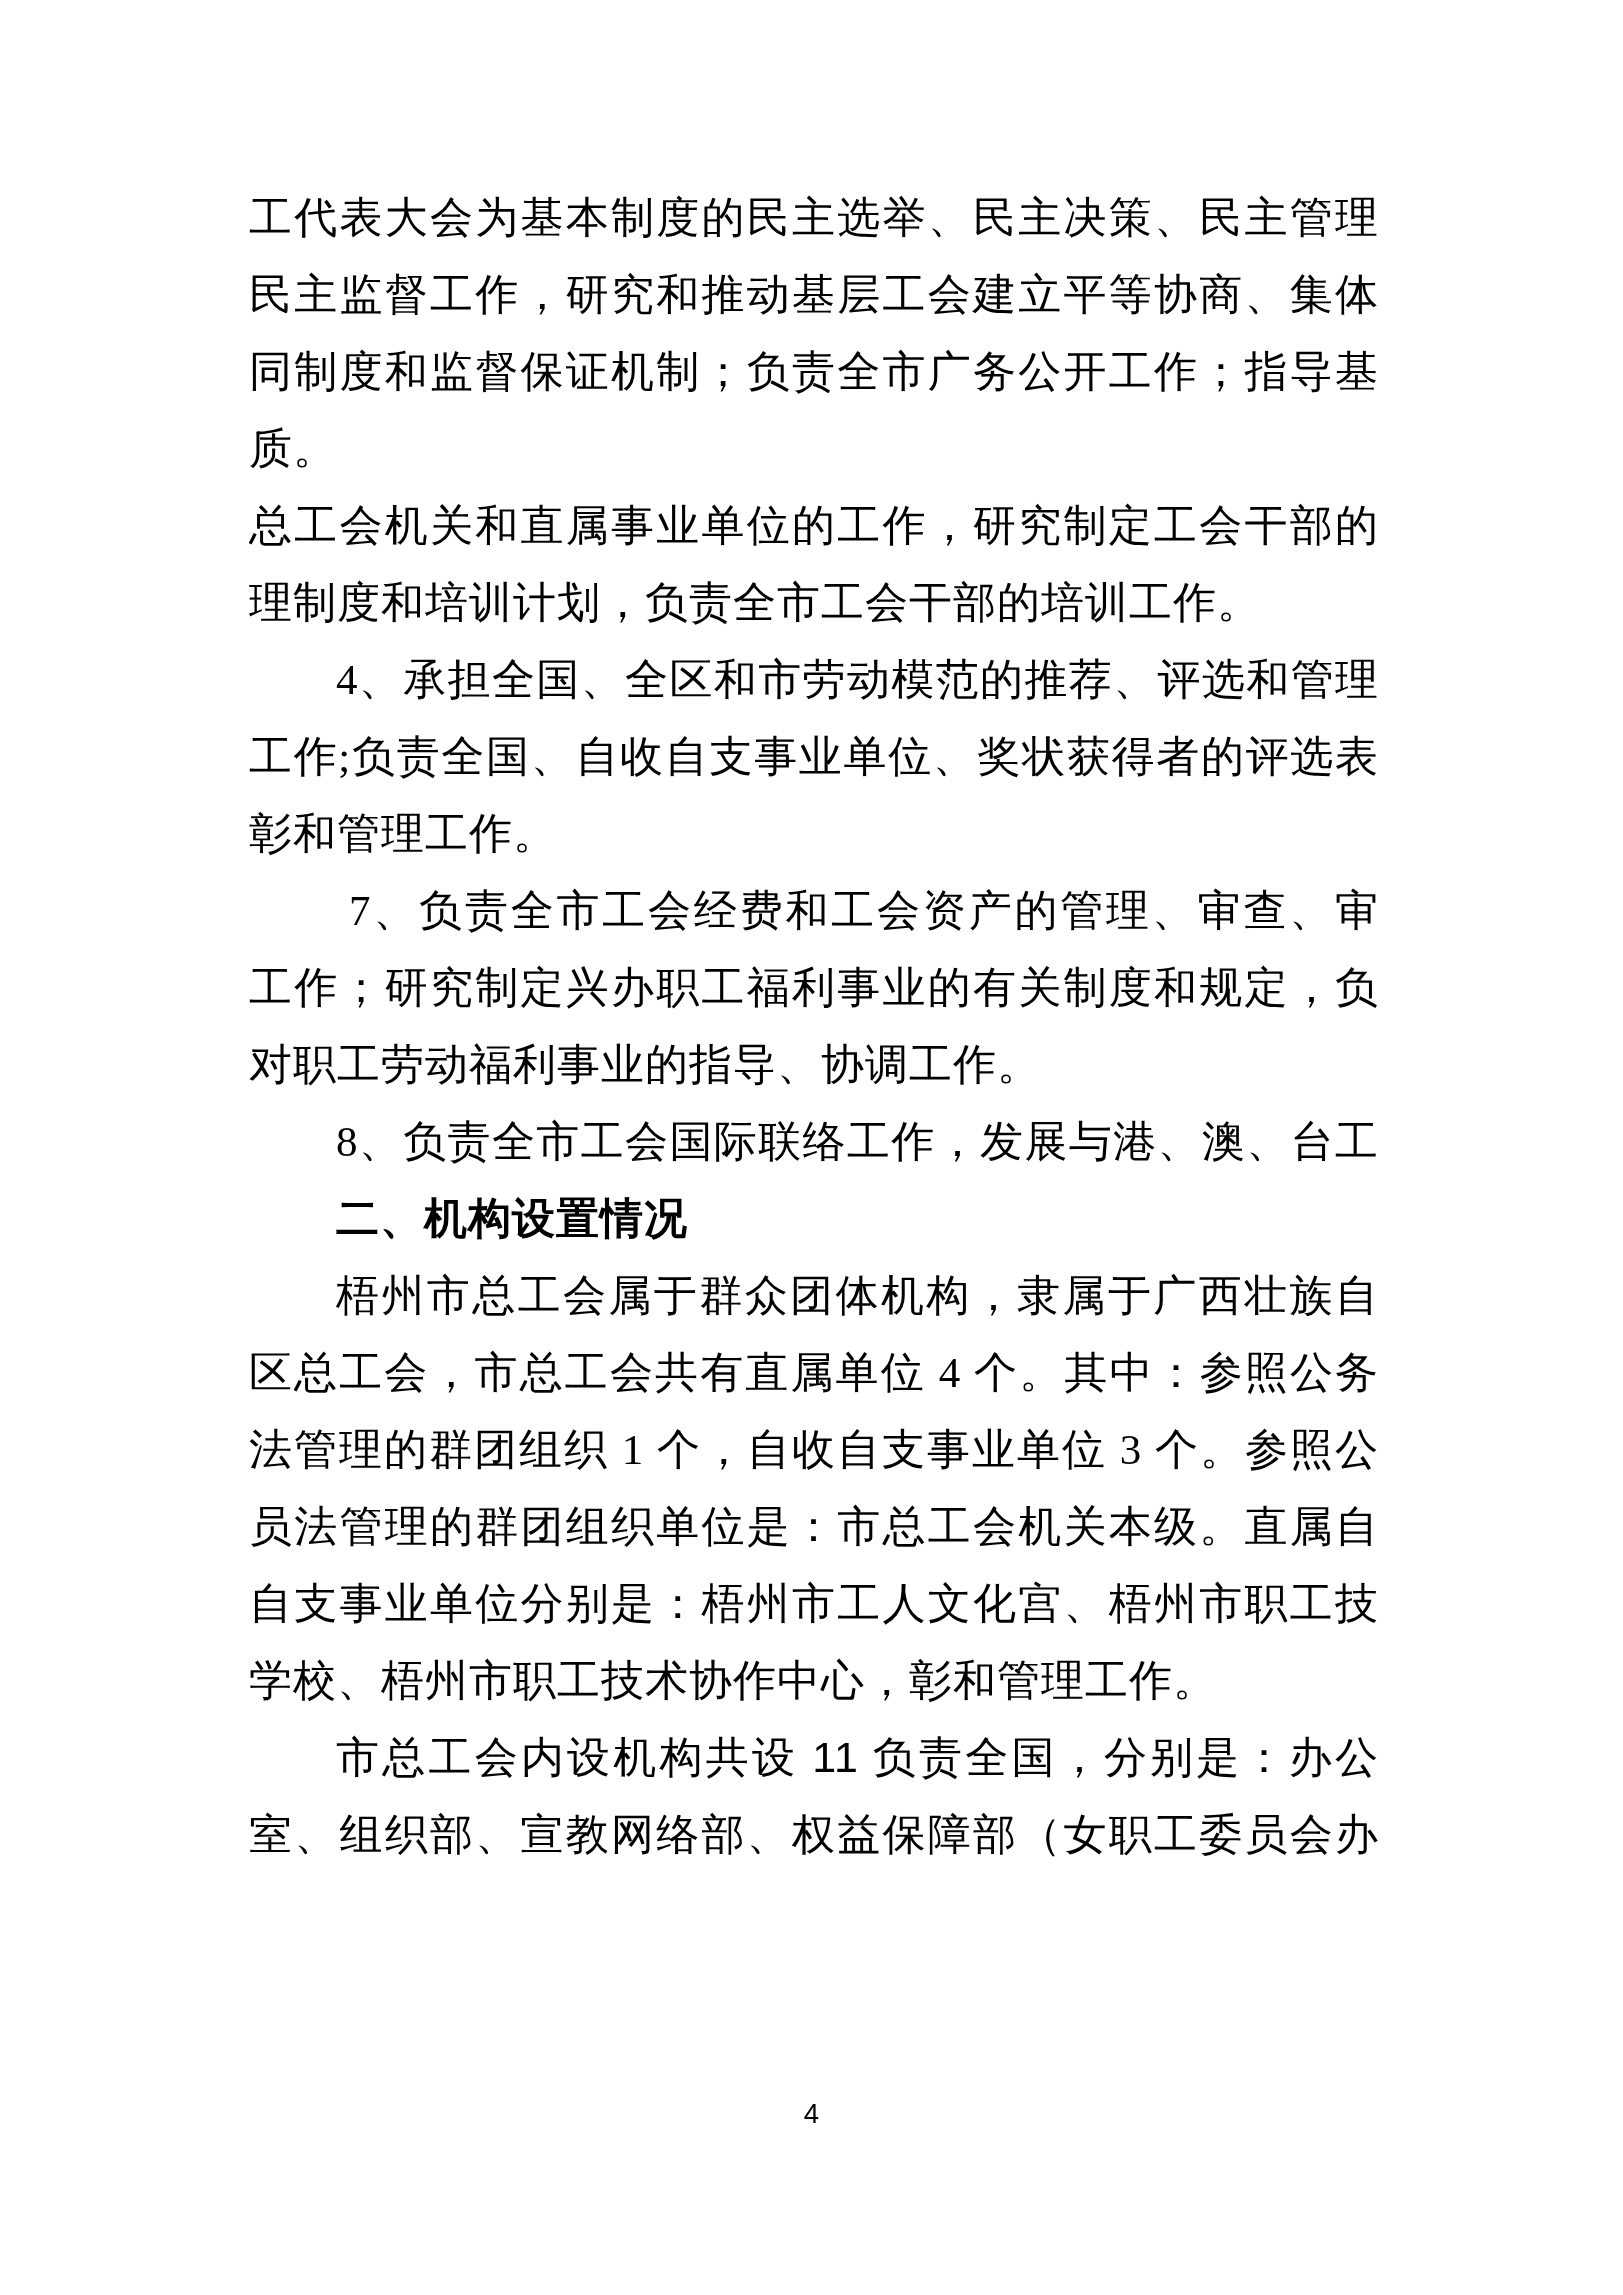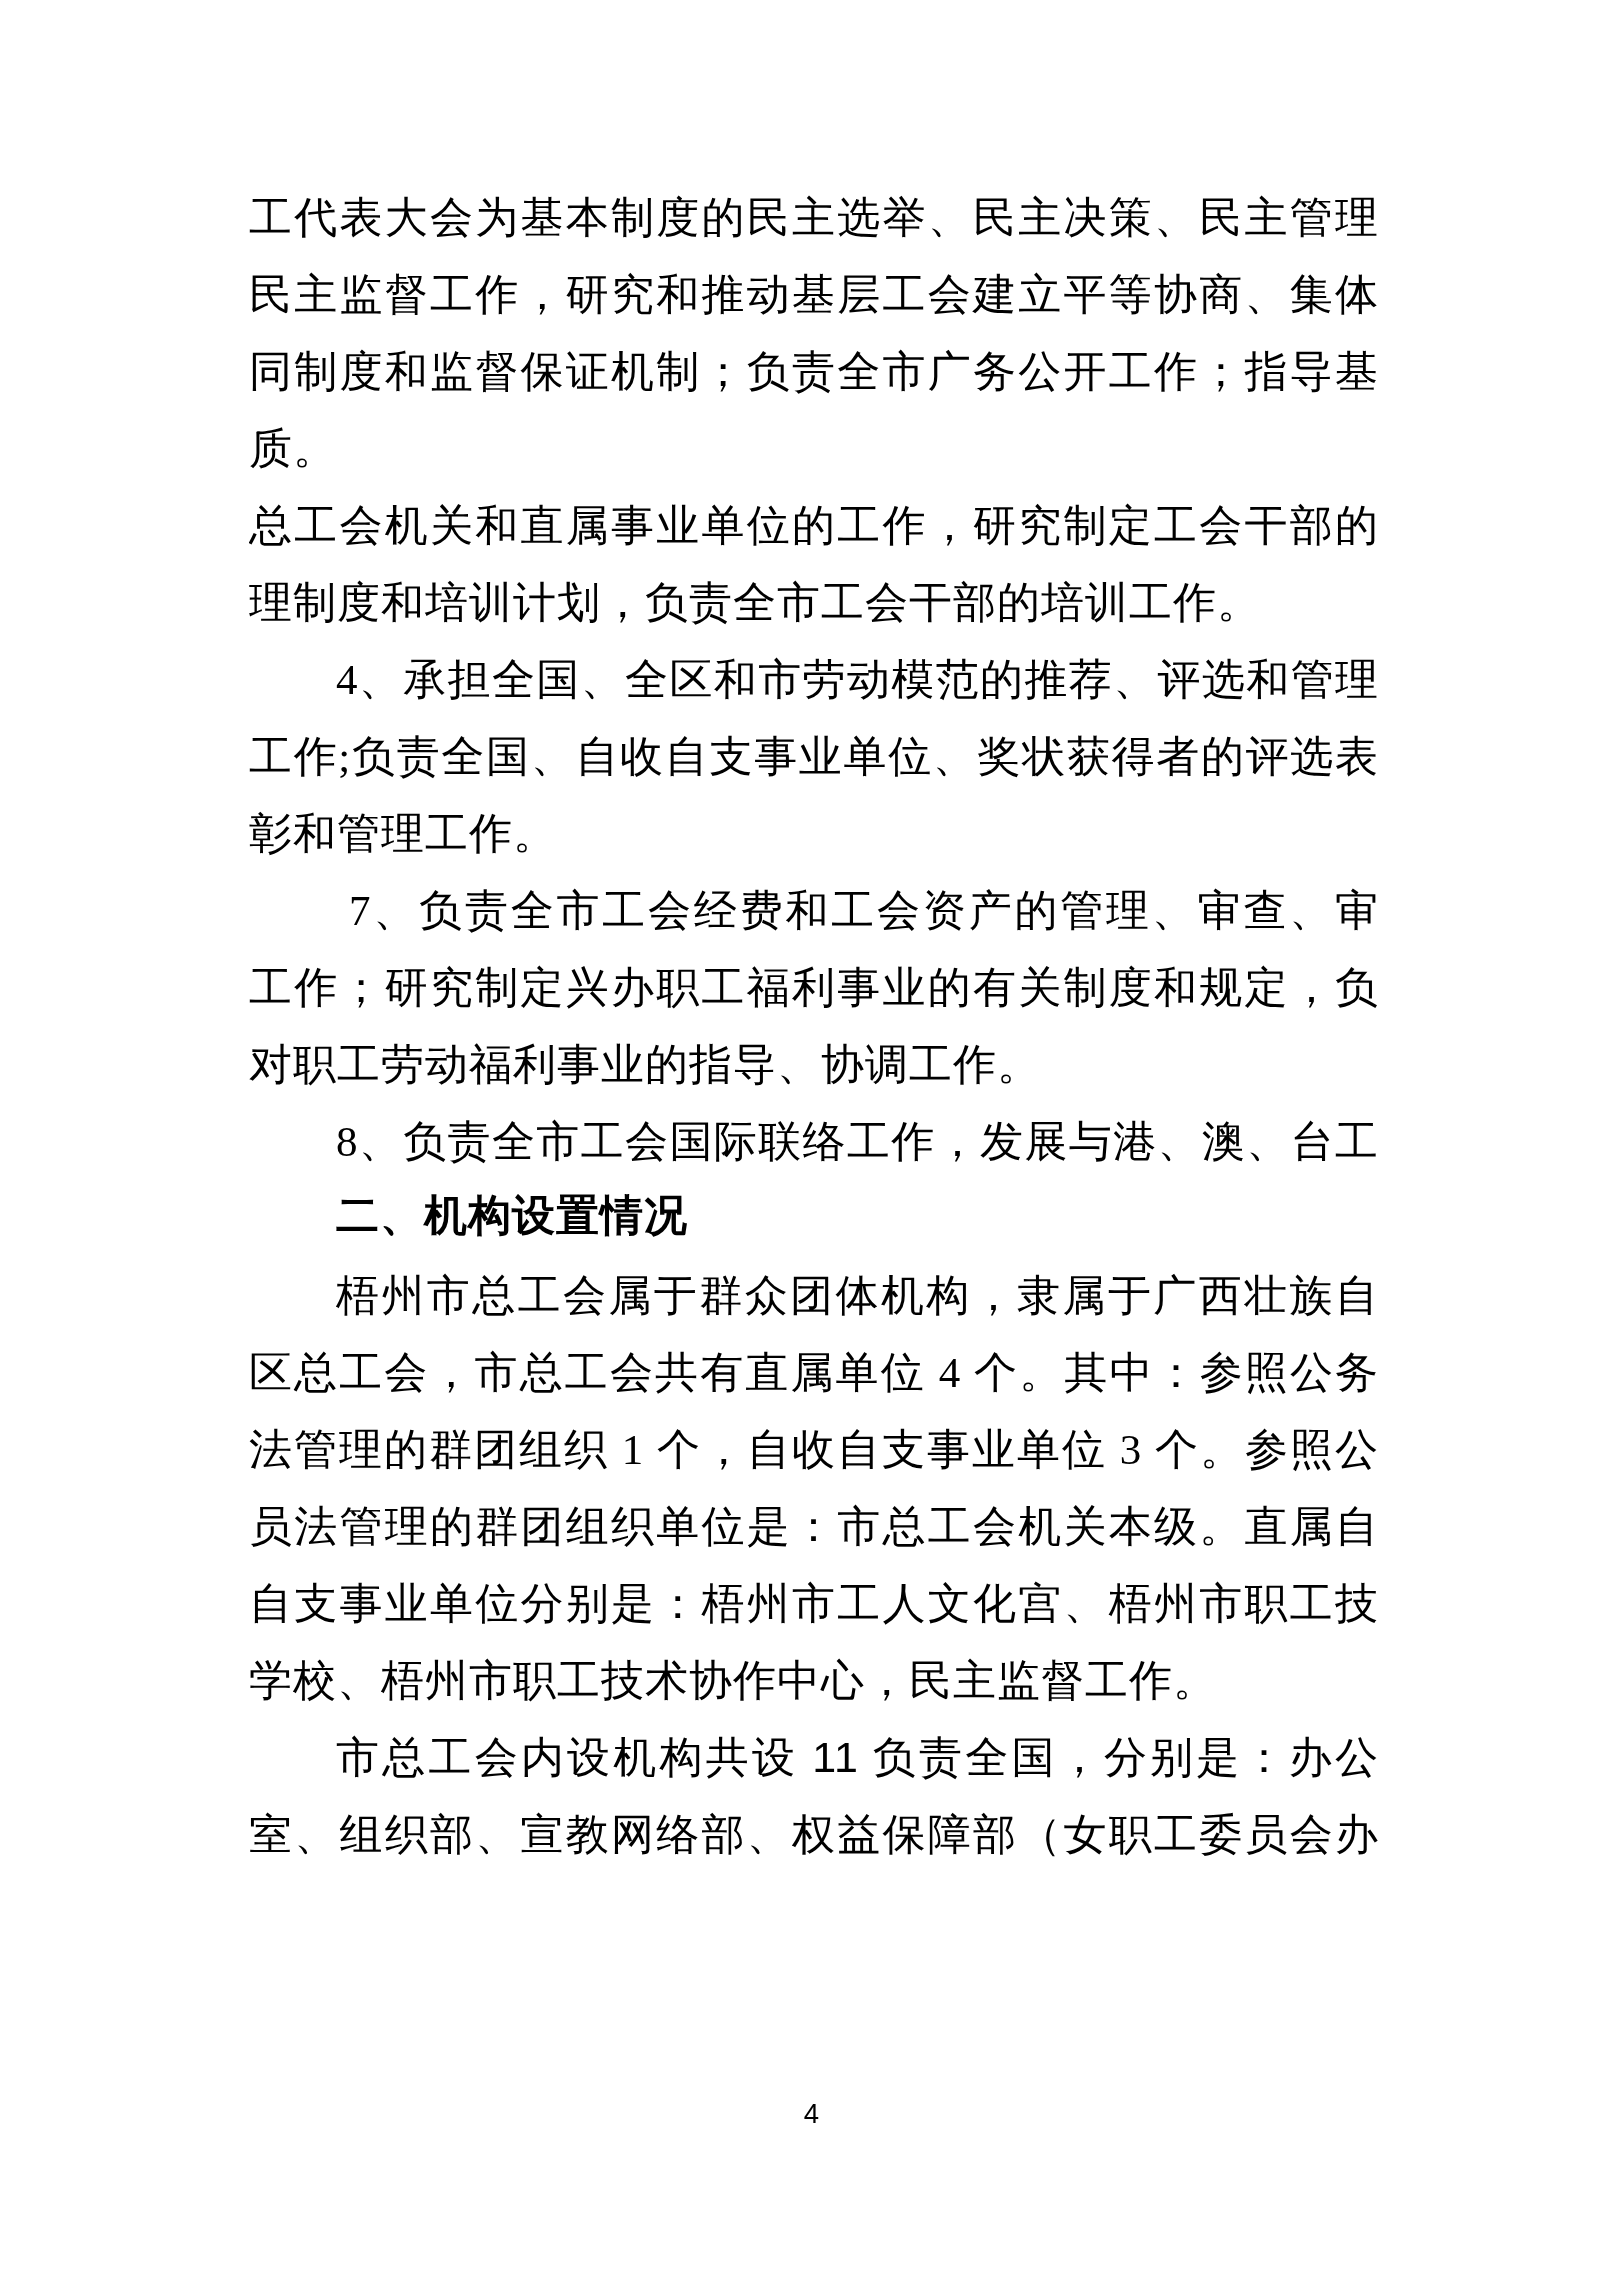--- a/index.html
+++ b/index.html
@@ -33,21 +33,21 @@
   .line.justify {
     white-space: normal;
     text-align: justify;
     text-align-last: justify;
     text-justify: inter-character;
     overflow: hidden;
   }
   .ind2  { padding-left: 87px; }
   .ind2x { padding-left: 100px; }
   .heading {
-    font-family: Liberation Mono, monospace;
+    font-family: Liberation Sans, sans-serif;
     font-weight: bold;
   }
   .num-sans {
     font-family: "Liberation Sans", "DejaVu Sans", sans-serif;
     font-weight: normal;
   }
   .page-number {
     position: absolute;
     left: 0;
     top: 2092px;
@@ -76,21 +76,21 @@
     <div class="line justify ind2x">7、负责全市工会经费和工会资产的管理、审查、审计</div>
     <div class="line justify">工作；研究制定兴办职工福利事业的有关制度和规定，负责</div>
     <div class="line">对职工劳动福利事业的指导、协调工作。</div>
     <div class="line justify ind2">8、负责全市工会国际联络工作，发展与港、澳、台工</div>
     <div class="line heading ind2">二、机构设置情况</div>
     <div class="line justify ind2">梧州市总工会属于群众团体机构，隶属于广西壮族自治</div>
     <div class="line justify">区总工会，市总工会共有直属单位 4 个。其中：参照公务员</div>
     <div class="line justify">法管理的群团组织 1 个，自收自支事业单位 3 个。参照公务</div>
     <div class="line justify">员法管理的群团组织单位是：市总工会机关本级。直属自收</div>
     <div class="line justify">自支事业单位分别是：梧州市工人文化宫、梧州市职工技术</div>
-    <div class="line">学校、梧州市职工技术协作中心，民主监督工作。</div>
+    <div class="line">学校、梧州市职工技术协作中心，彰和管理工作。</div>
     <div class="line justify ind2">
       <span>市总工会内设机构共设 </span><span class="num-sans">11</span><span> 负责全国，分别是：办公</span>
     </div>
     <div class="line justify">室、组织部、宣教网络部、权益保障部（女职工委员会办公</div>
   </div>
 
   <div class="page-number">4</div>
 </div>
 
 

